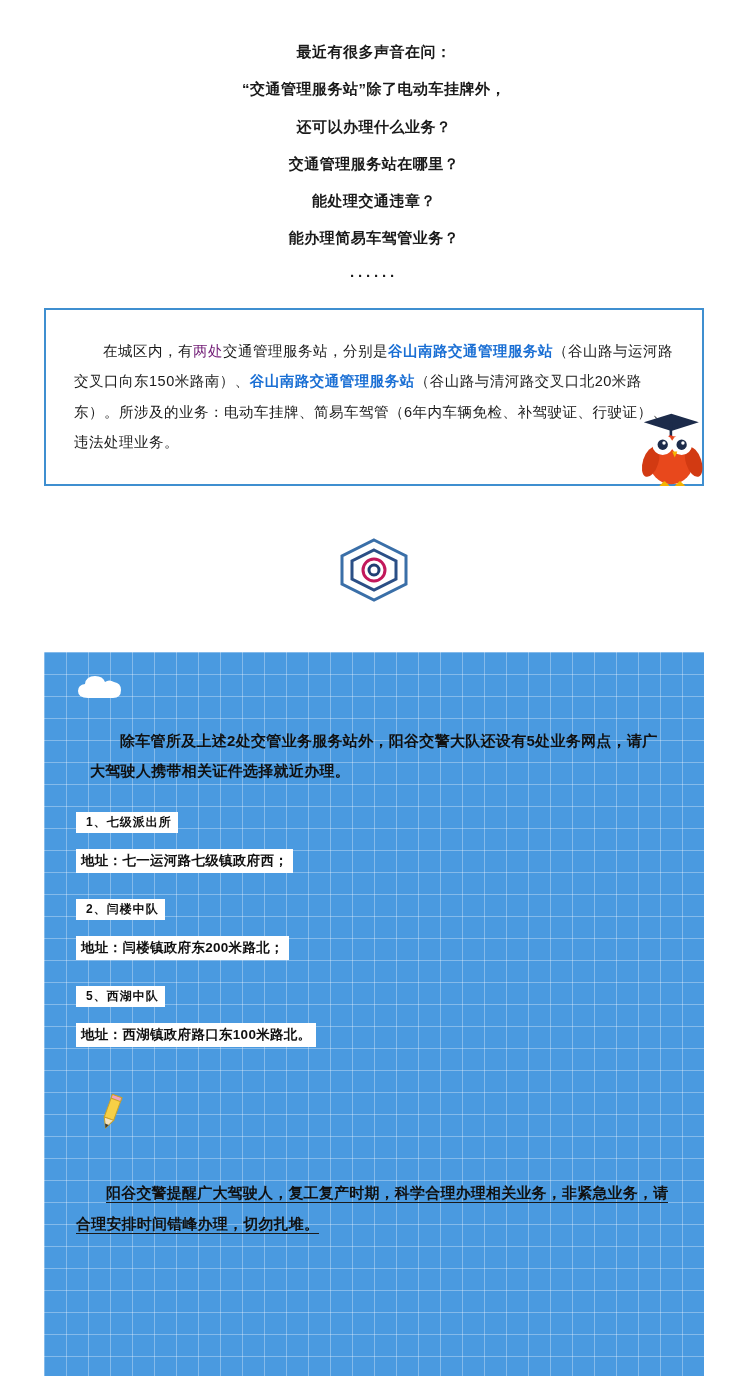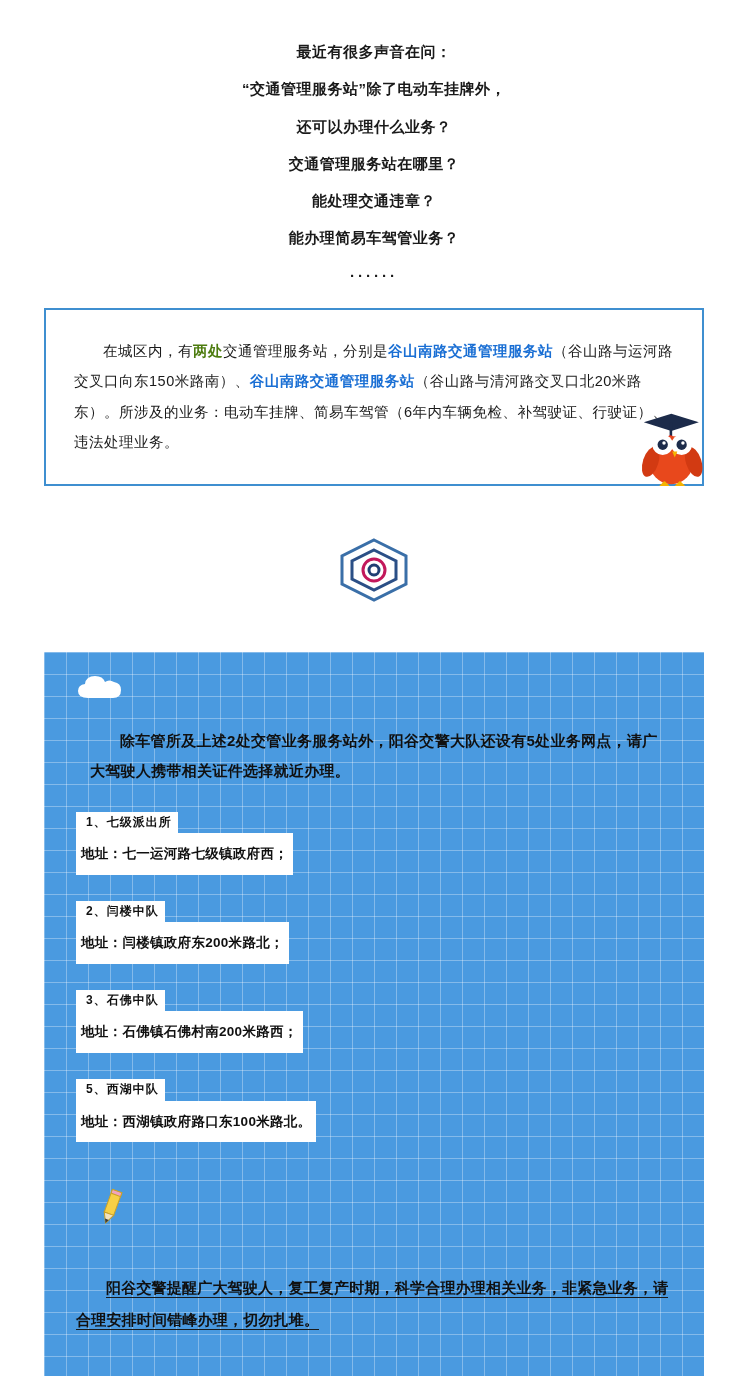--- a/index.html
+++ b/index.html
@@ -55,22 +55,22 @@
   }
   .card p {
     margin: 0;
     font-size: 14.5px;
     line-height: 2.1;
     color: #1a1a1a;
     text-indent: 2em;
     letter-spacing: 0.5px;
   }
   .hl-red {
-    color: #4d7c0f;
-    font-weight: bold;
+    color: #701a75;
+    font-weight: normal;
   }
   .hl-blue {
     color: #1a6fd4;
     font-weight: bold;
   }
   
   .owl {
     position: absolute;
     right: -2px;
     bottom: -2px;
@@ -134,22 +134,22 @@
     padding: 3px 6px 3px 10px;
     letter-spacing: 1px;
     line-height: 1.3;
   }
   .entry-addr {
     display: inline-block;
     background: #ffffff;
     font-size: 13.5px;
     font-weight: bold;
     color: #101010;
-    padding: 12px 5px;
-    margin-top: 0;
+    padding: 3px 5px;
+    margin-top: 16px;
     letter-spacing: 0.3px;
     line-height: 1.3;
   }
 
   .pencil {
     margin: 46px 0 0 18px;
     width: 34px;
     height: 40px;
   }
 
@@ -237,24 +237,20 @@
         <div class="entry">
           <div class="entry-title">1、七级派出所</div><br>
           <div class="entry-addr">地址：七一运河路七级镇政府西；</div>
         </div>
 
         <div class="entry">
           <div class="entry-title">2、闫楼中队</div><br>
           <div class="entry-addr">地址：闫楼镇政府东200米路北；</div>
         </div>
 
-        <div class="entry">
-          <div class="entry-title">3、石佛中队</div><br>
-          <div class="entry-addr">地址：石佛镇石佛村南200米路西；</div>
-        </div>
 
 
         <div class="entry">
           <div class="entry-title">5、西湖中队</div><br>
           <div class="entry-addr">地址：西湖镇政府路口东100米路北。</div>
         </div>
 
         
         <svg class="pencil" viewBox="0 0 34 40">
           <g transform="rotate(20 17 20)">

